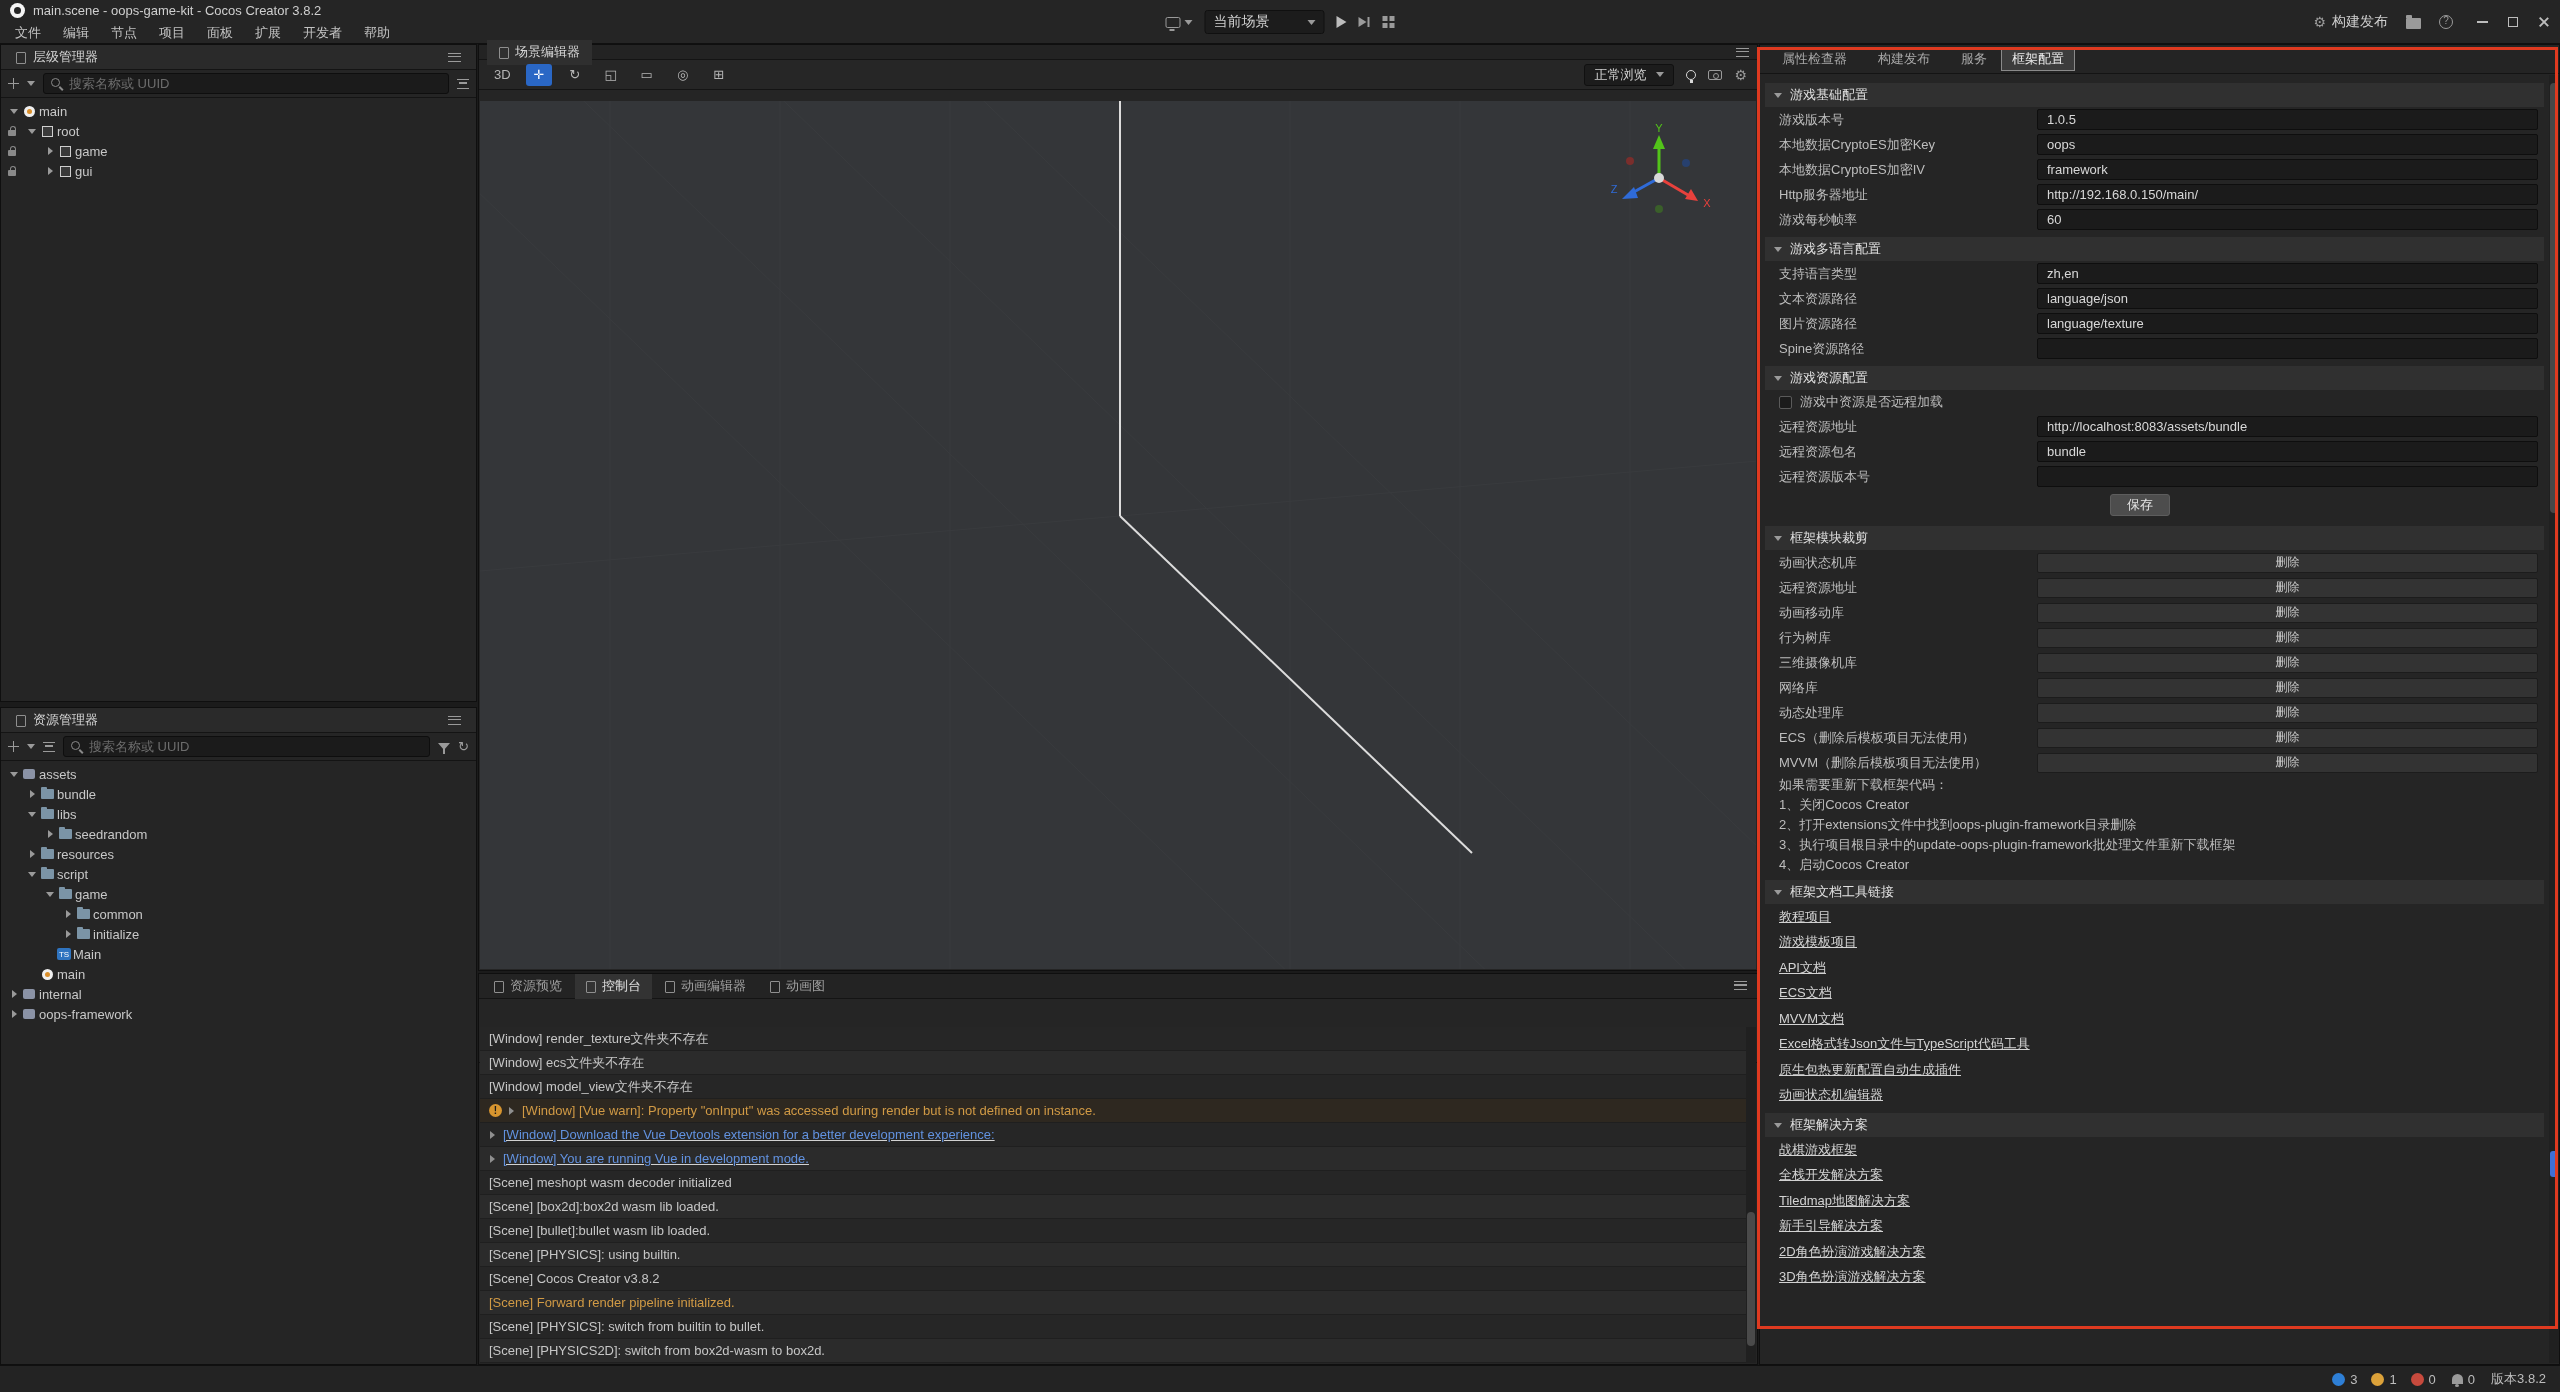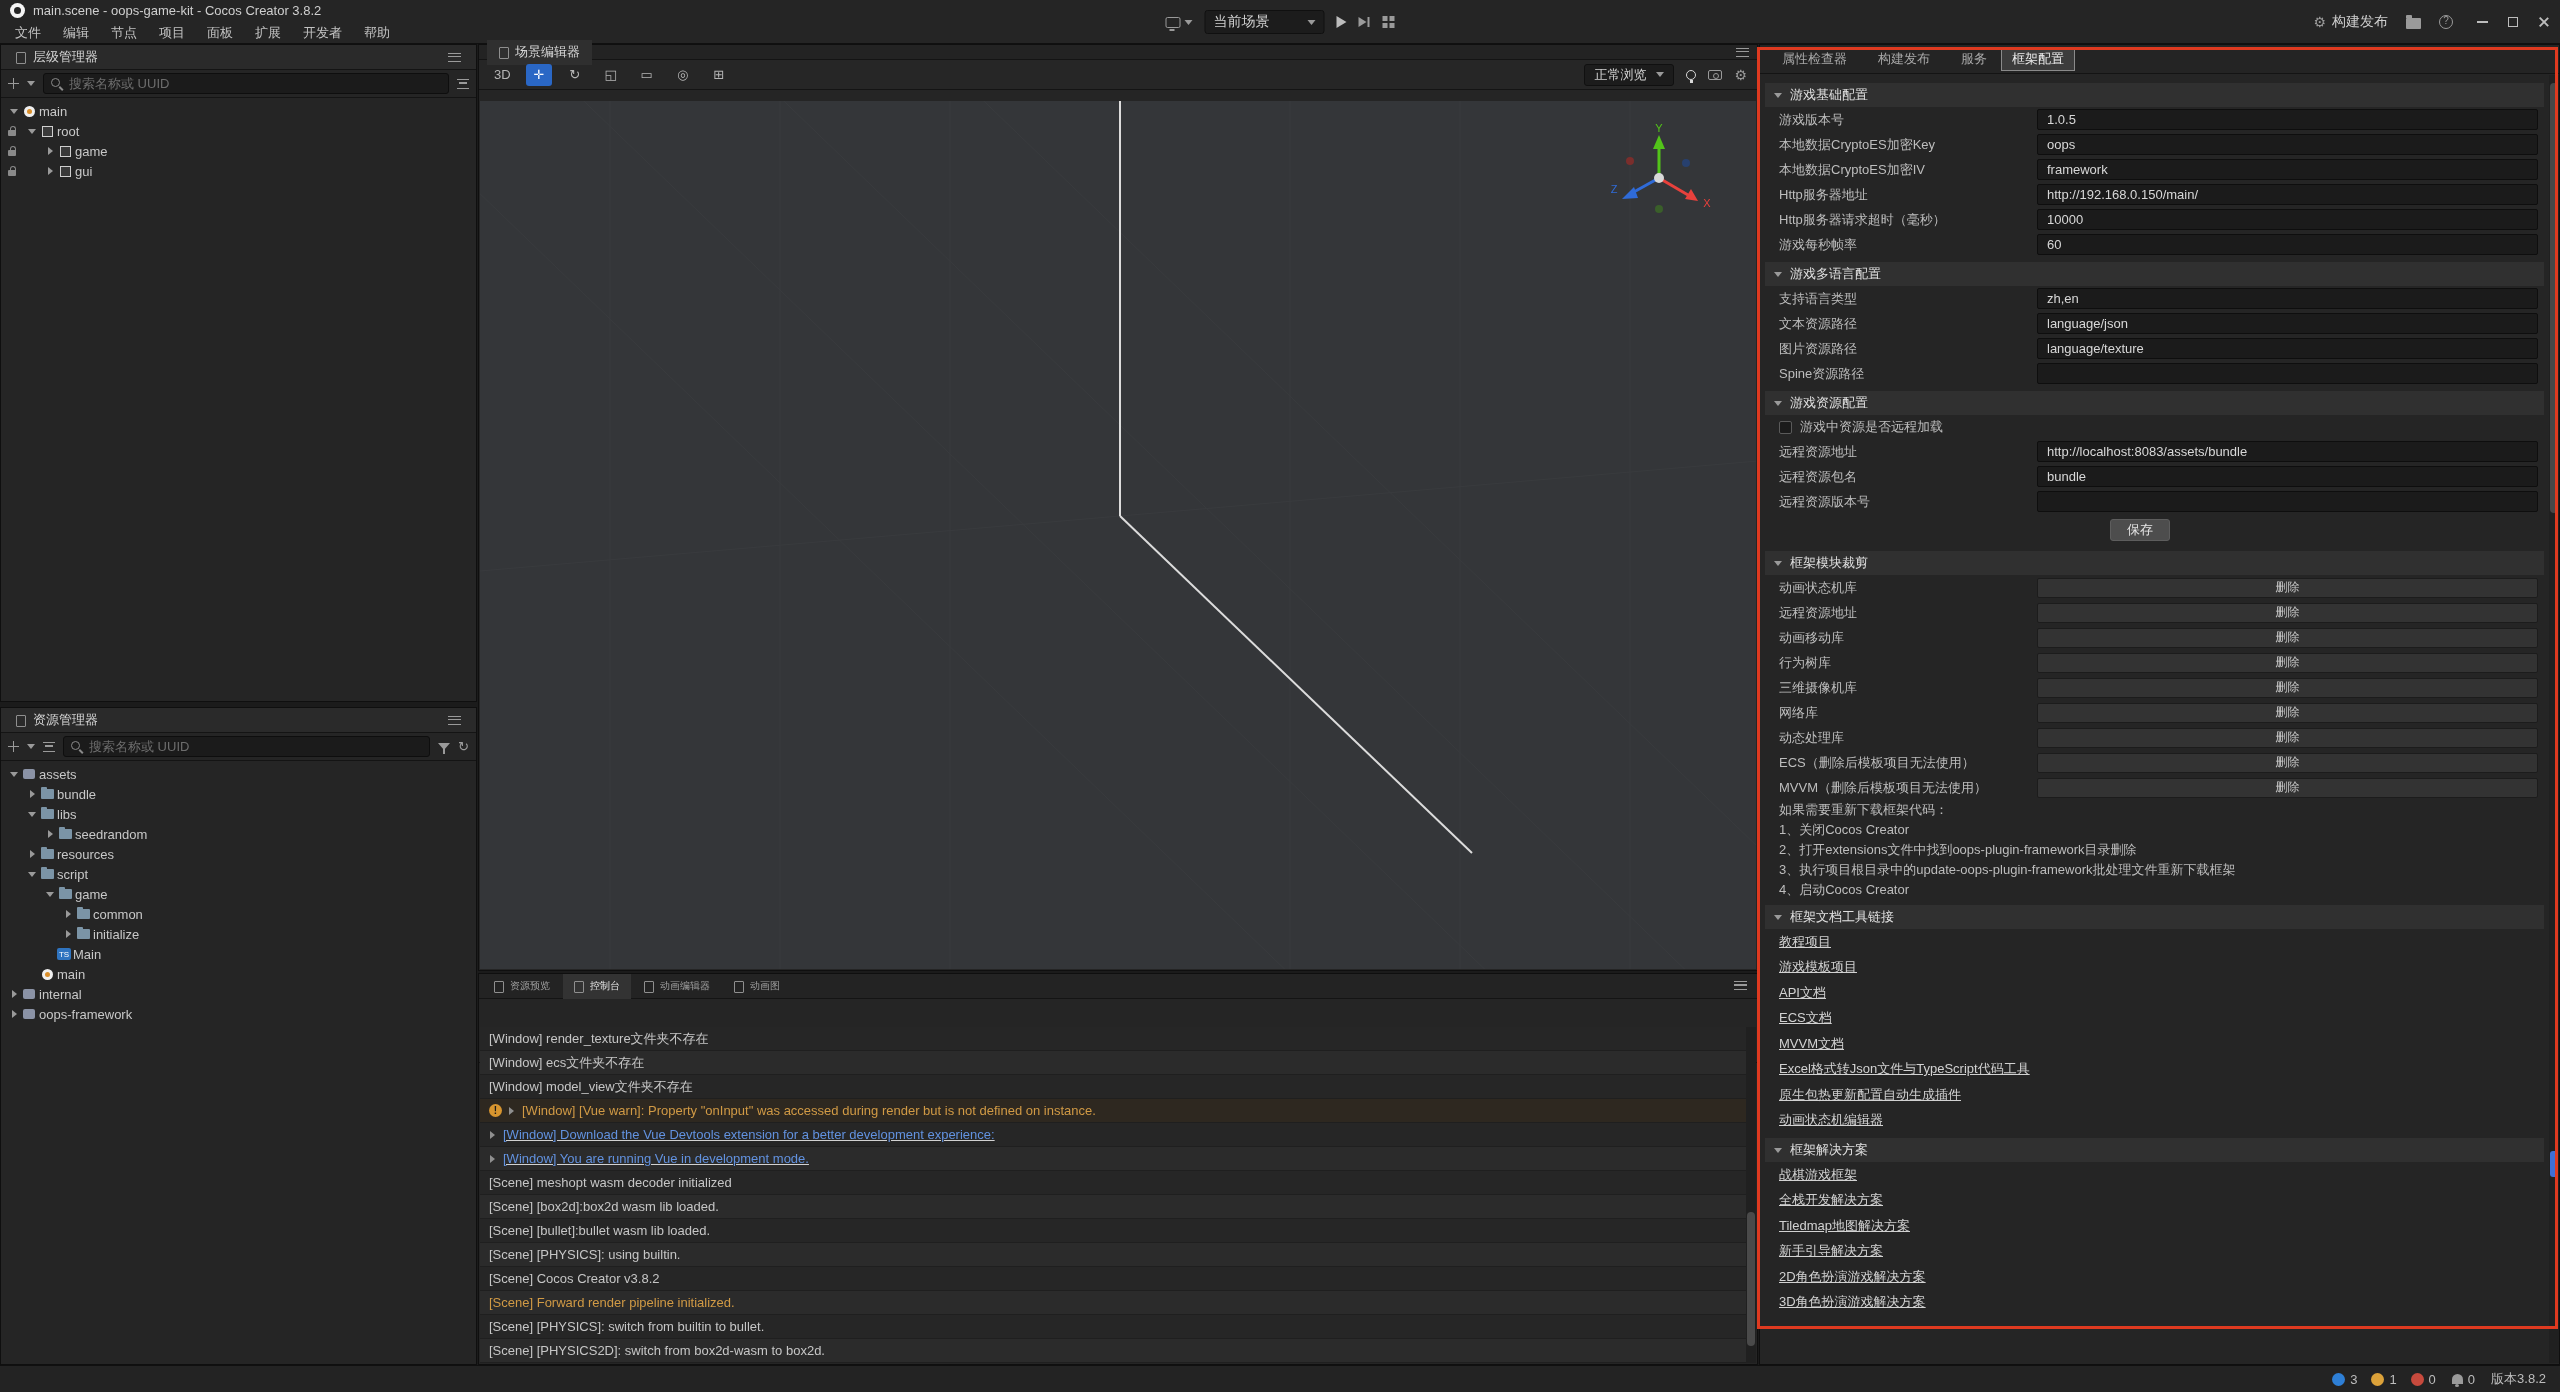--- a/index.html
+++ b/index.html
@@ -112,21 +112,21 @@
   .scene-toolbar { height:30px; display:flex; align-items:center; gap:10px; padding:0 10px; background:#262626; border-bottom:1px solid #141414; }
   .tool-btn { min-width:26px; height:22px; border-radius:3px; display:flex; align-items:center; justify-content:center; color:#b5b5b5; font-size:13px; padding:0 5px; }
   .tool-btn.active { background:#2a67c5; color:#fff; }
   .tool-glyph { font-family:"DejaVu Sans",sans-serif; font-size:13px; }
   .toolbar-right { margin-left:auto; display:flex; align-items:center; gap:12px; }
   .view-select { background:#1c1c1c; border:1px solid #101010; border-radius:3px; height:22px; display:flex; align-items:center; gap:10px; padding:0 9px; color:#cfcfcf; font-size:13px; }
   .viewport { position:absolute; left:1px; top:56px; right:1px; bottom:1px; background:#343639; overflow:hidden; }
 
   
   .console-tabbar { height:25px; display:flex; align-items:center; background:#232323; border-bottom:1px solid #141414; padding:0 4px; gap:2px; }
-  .console-tab { display:flex; align-items:center; gap:6px; height:25px; padding:0 11px; color:#9f9f9f; font-size:10px; }
+  .console-tab { display:flex; align-items:center; gap:6px; height:25px; padding:0 11px; color:#9f9f9f; font-size:13px; }
   .console-tab.active { background:#333; color:#e2e2e2; }
   .console-toolbar { height:27px; display:flex; align-items:center; gap:9px; padding:0 9px; border-bottom:1px solid #141414;margin-top:37px; }
   .clear-btn { display:flex; align-items:center; gap:5px; color:#bdbdbd; font-size:13px; }
   .console-search { width:150px; height:20px; background:#1b1b1b; border:1px solid #0e0e0e; border-radius:3px; display:flex; align-items:center; gap:6px; padding:0 7px; }
   .console-search input { width:100px; background:transparent; border:none; outline:none; color:#bdbdbd; font-size:13px; font-family:inherit; }
   .console-search input::placeholder { color:#6d6d6d; }
   .chk-group { display:flex; align-items:center; gap:5px; color:#bdbdbd; font-size:13px; }
   .checkbox { width:13px; height:13px; border:1px solid #5a5a5a; border-radius:2px; background:#1b1b1b; position:relative; flex:none; }
   .checkbox.checked { background:#2f6bd0; border-color:#2f6bd0; }
   .checkbox.checked::after { content:""; position:absolute; left:2.4px; top:2.8px; width:6px; height:3px; border-left:1.8px solid #fff; border-bottom:1.8px solid #fff; transform:rotate(-45deg); }
@@ -638,24 +638,20 @@
         <div class="field-row">
           <div class="field-label">本地数据CryptoES加密IV</div>
           <div class="field-value text-input">framework</div>
         </div>
 
         <div class="field-row">
           <div class="field-label">Http服务器地址</div>
           <div class="field-value text-input">http://192.168.0.150/main/</div>
         </div>
 
-        <div class="field-row">
-          <div class="field-label">Http服务器请求超时（毫秒）</div>
-          <div class="field-value text-input">10000</div>
-        </div>
 
         <div class="field-row">
           <div class="field-label">游戏每秒帧率</div>
           <div class="field-value text-input">60</div>
         </div>
       </div>
 
     <div class="section-header">
       <span class="icon i-caret-down"></span>
       <span>游戏多语言配置</span>

